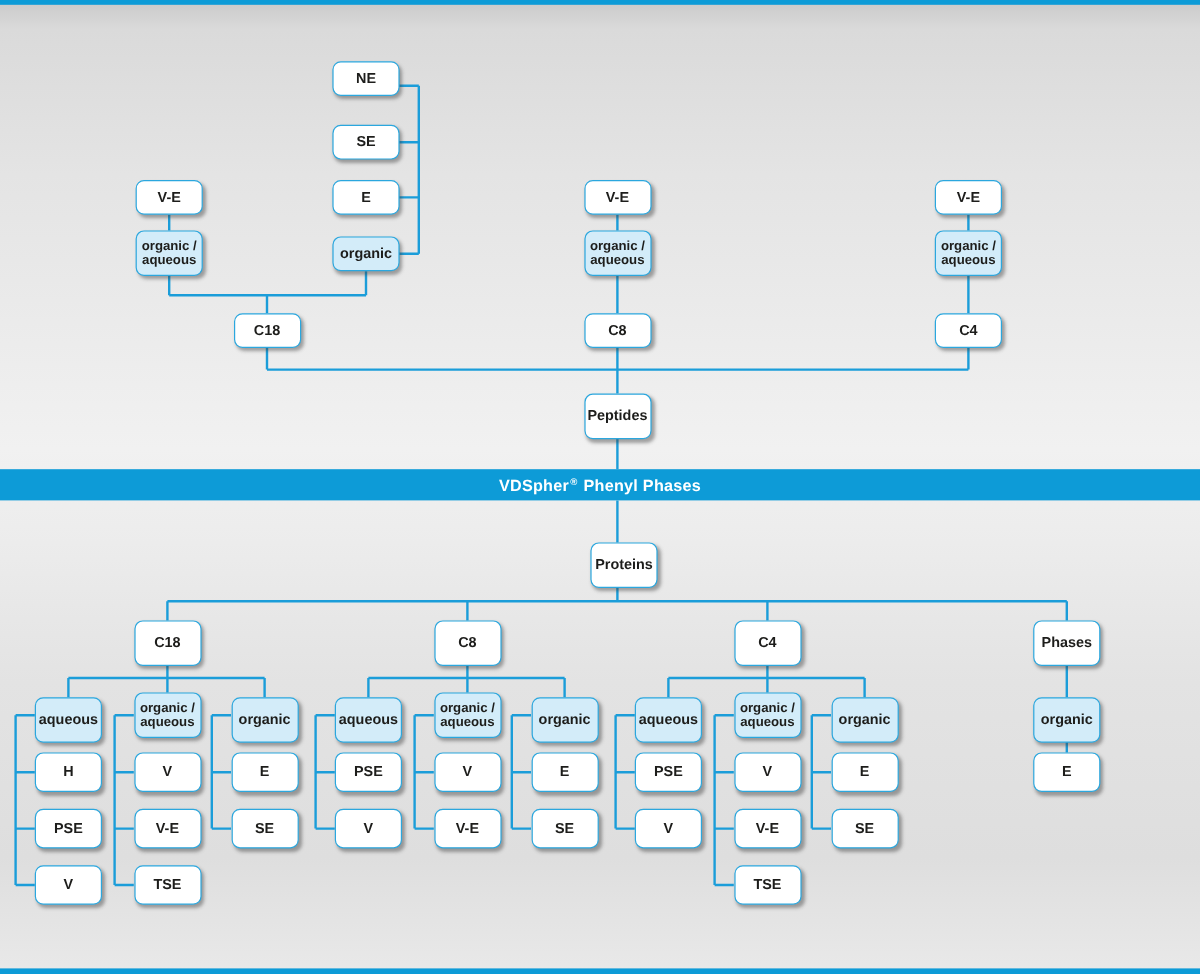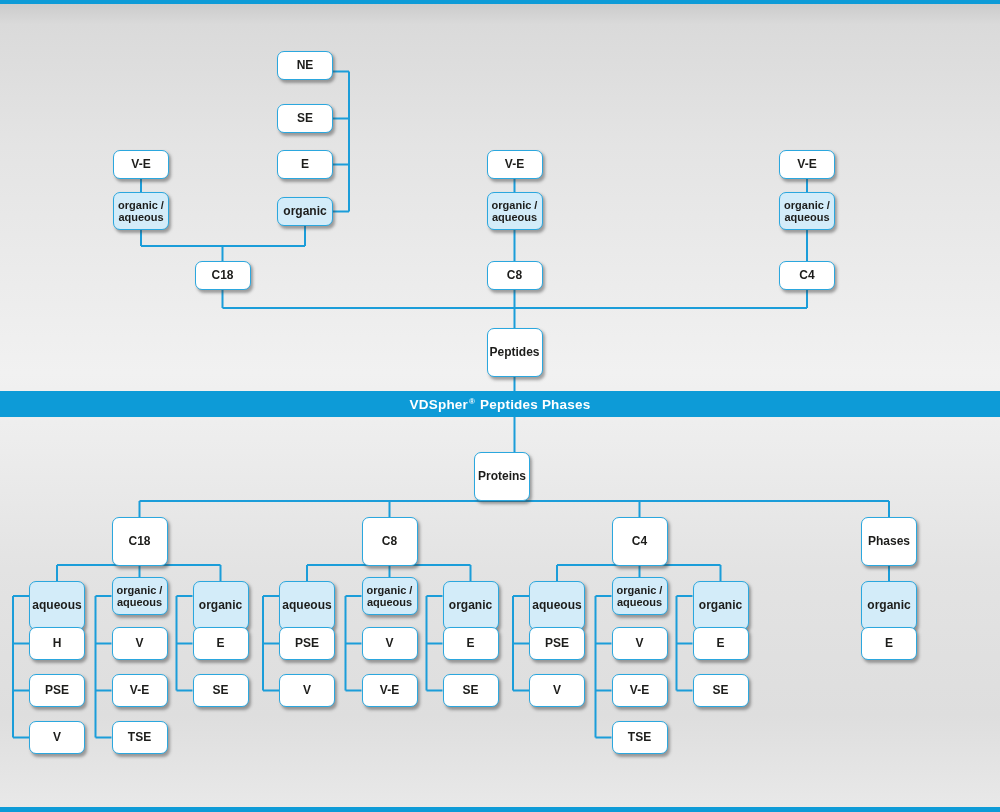--- a/index.html
+++ b/index.html
@@ -22,21 +22,21 @@
     box-sizing:border-box;
     background:#ffffff;
     border:1.5px solid #2ba7de;
     border-radius:7px;
     box-shadow:2px 2.5px 3px rgba(60,60,60,.45);
     display:flex;align-items:center;justify-content:center;
     font-weight:bold;font-size:12px;line-height:1.12;
     color:#1d1d1b;text-align:center;white-space:pre-line;
   }
   .hl{background:#d3ecf9;}
-  .h31{height:49px;}
+  .h31{height:38px;}
   .h33{height:33px;}
   .h38{height:38px;font-size:11px;}
   .banner{
     position:absolute;left:0;right:0;top:391px;height:26px;
     background:#0d9bd7;color:#ffffff;
     display:flex;align-items:center;justify-content:center;
     font-weight:bold;font-size:13.5px;letter-spacing:.2px;
   }
   .banner sup{font-size:8px;line-height:0;margin:-5px 1px 0 1px;}
 </style>
@@ -95,24 +95,24 @@
   <div class="node" style="left:486.5px;top:261px">C8</div>
 
   <div class="node" style="left:779px;top:150px">V-E</div>
   <div class="node hl h38" style="left:779px;top:192px">organic /
 aqueous</div>
   <div class="node" style="left:779px;top:261px">C4</div>
 
   <div class="node h31" style="left:486.5px;top:328px">Peptides</div>
 
   <div class="banner">
-    <span>VDSpher</span><sup>®</sup>&nbsp;<span>Peptides Phases</span>
+    <span>VDSpher</span><sup>®</sup>&nbsp;<span>Phenyl Phases</span>
   </div>
 
-  <div class="node h31" style="left:474px;top:452px">Proteins</div>
+  <div class="node h31" style="left:492px;top:452px">Proteins</div>
 
   <div class="node h31" style="left:111.5px;top:517px">C18</div>
   <div class="node h31" style="left:361.5px;top:517px">C8</div>
   <div class="node h31" style="left:611.5px;top:517px">C4</div>
   <div class="node h31" style="left:861px;top:517px">Phases</div>
 
   <div class="node hl h31" style="left:29px;top:581px">aqueous</div>
   <div class="node hl h38" style="left:111.5px;top:577px">organic /
 aqueous</div>
   <div class="node hl h31" style="left:192.5px;top:581px">organic</div>

